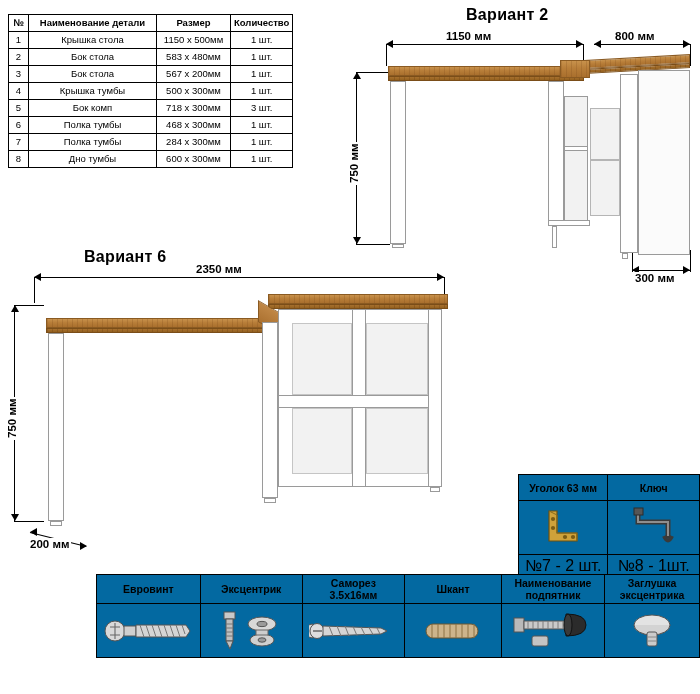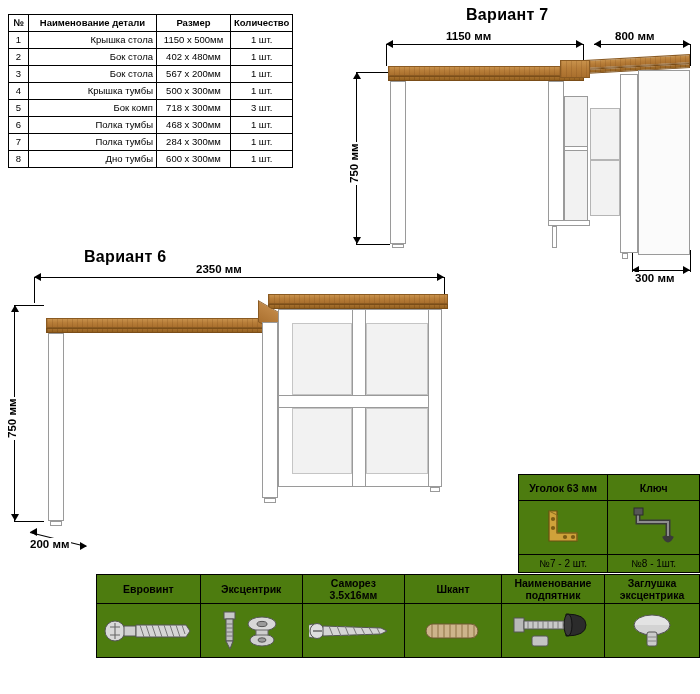--- a/index.html
+++ b/index.html
@@ -24,21 +24,21 @@
   .parts-table th, .parts-table td {
     border: 1px solid #000;
     padding: 1px 3px;
     height: 16px;
     line-height: 14px;
     font-weight: normal;
     white-space: nowrap;
   }
   .parts-table th { font-weight: bold; text-align: center; }
   .col-num   { width: 20px;  text-align: center; }
-  .col-name  { width: 128px; text-align: right; }
+  .col-name  { width: 128px; text-align: center; }
   .col-size  { width: 74px;  text-align: center; }
   .col-qty   { width: 62px;  text-align: center; }
 
   
   .variant-title {
     position: absolute;
     font-size: 16px;
     font-weight: bold;
     letter-spacing: .3px;
   }
@@ -99,32 +99,32 @@
   }
   .dim-label.vert {
     transform-origin: 0 0;
     transform: rotate(-90deg);
   }
 
   
   .hw-table {
     position: absolute;
     border-collapse: collapse;
-    background: #4d7c0f;
+    background: #0369a1;
     margin-left: 48px;
   }
   .hw-table td {
     border: 1px solid #000;
     text-align: center;
     vertical-align: middle;
     padding: 2px 2px;
   }
   .hw-title { font-size: 10.5px; font-weight: bold; line-height: 12px; height: 26px; }
   .hw-pic { height: 54px; }
-  .hw-qty { font-size: 10px; height: 18px; }
+  .hw-qty { font-size: 16px; height: 18px; }
   .hw-cell-w { width: 107px; }
   .hw-top-w  { width: 107px; }
 
   svg { display: block; margin: 0 auto; }
 </style>
 </head>
 <body>
 
 <div id="root">
 
@@ -140,21 +140,21 @@
     <tbody>
       <tr>
         <td class="col-num">1</td>
         <td class="col-name">Крышка стола</td>
         <td class="col-size">1150 x 500мм</td>
         <td class="col-qty">1 шт.</td>
       </tr>
       <tr>
         <td class="col-num">2</td>
         <td class="col-name">Бок стола</td>
-        <td class="col-size">402 x 480мм</td>
+        <td class="col-size">583 x 480мм</td>
         <td class="col-qty">1 шт.</td>
       </tr>
       <tr>
         <td class="col-num">3</td>
         <td class="col-name">Бок стола</td>
         <td class="col-size">567 x 200мм</td>
         <td class="col-qty">1 шт.</td>
       </tr>
       <tr>
         <td class="col-num">4</td>
@@ -182,21 +182,21 @@
       </tr>
       <tr>
         <td class="col-num">8</td>
         <td class="col-name">Дно тумбы</td>
         <td class="col-size">600 x 300мм</td>
         <td class="col-qty">1 шт.</td>
       </tr>
     </tbody>
   </table>
 
-  <div class="variant-title" id="v2-title">Вариант 7</div>
+  <div class="variant-title" id="v2-title">Вариант 2</div>
 
   <div class="dim-line dim-h" style="left:386px; top:44px; width:197px;"></div>
   <div class="arrow left" style="left:386px; top:40px;"></div>
   <div class="arrow right" style="left:576px; top:40px;"></div>
   <div class="dim-label" style="left:444px; top:30px;">1150 мм</div>
   <div class="ext-line dim-v" style="left:386px; top:44px; height:22px;"></div>
   <div class="ext-line dim-v" style="left:583px; top:44px; height:22px;"></div>
 
   <div class="dim-line dim-h" style="left:594px; top:44px; width:96px;"></div>
   <div class="arrow left" style="left:594px; top:40px;"></div>

